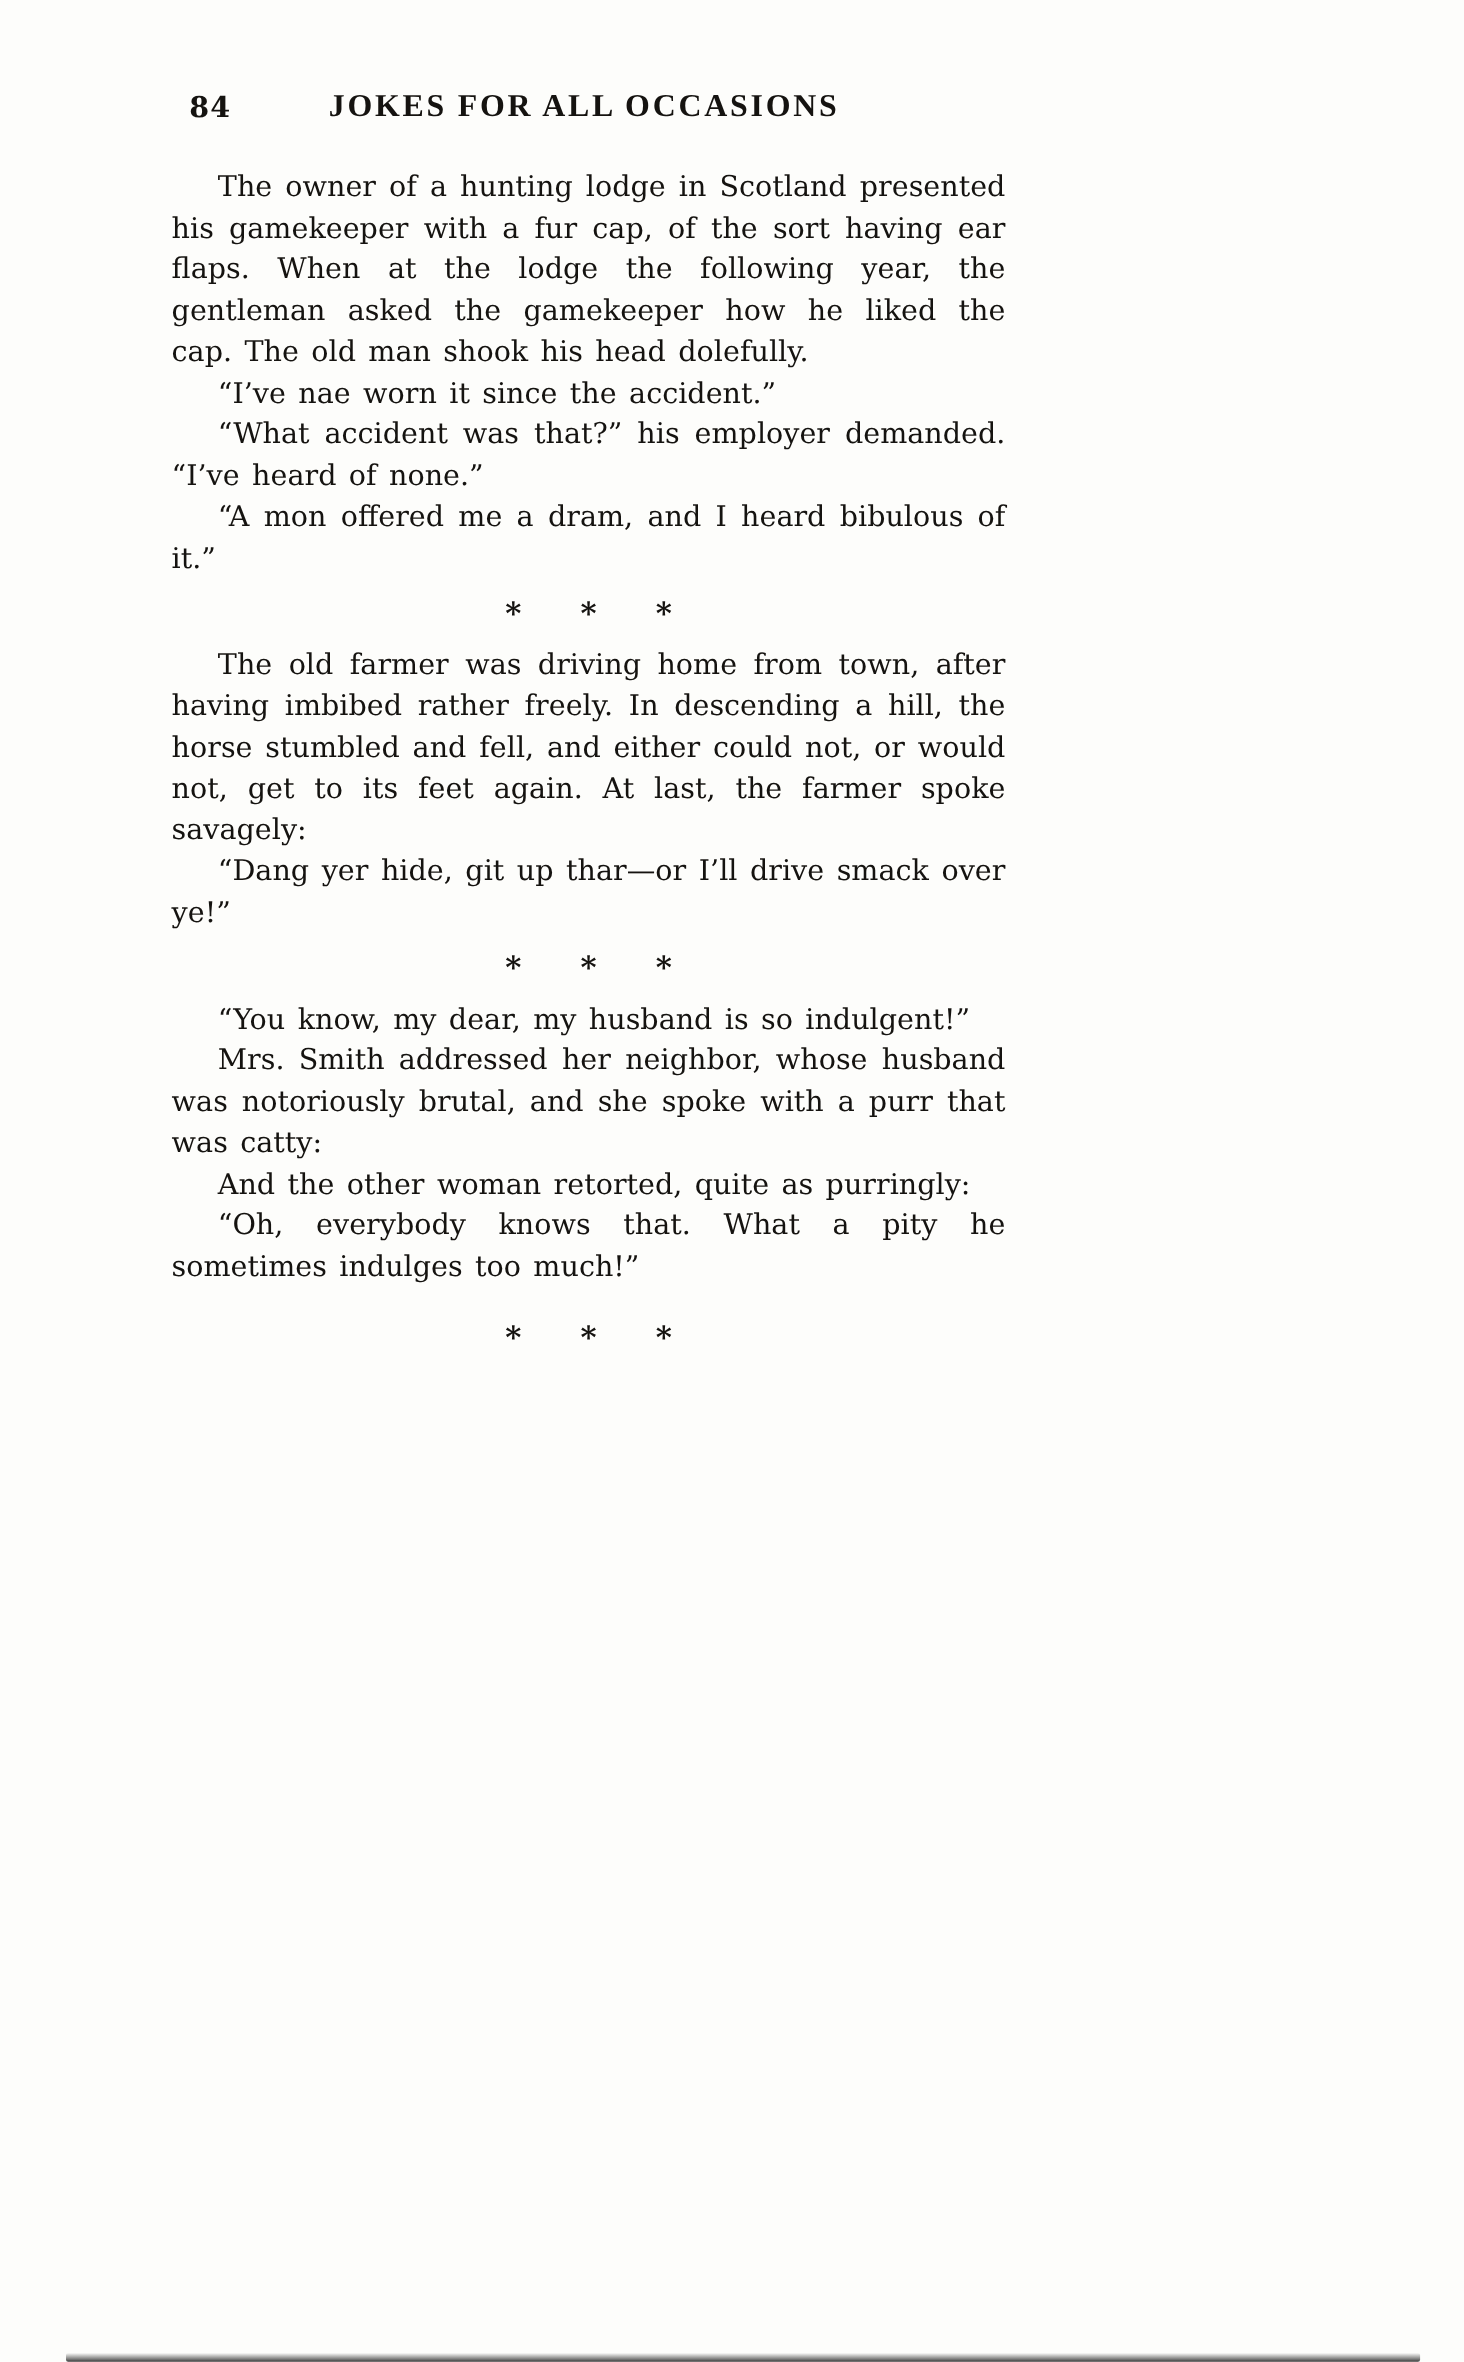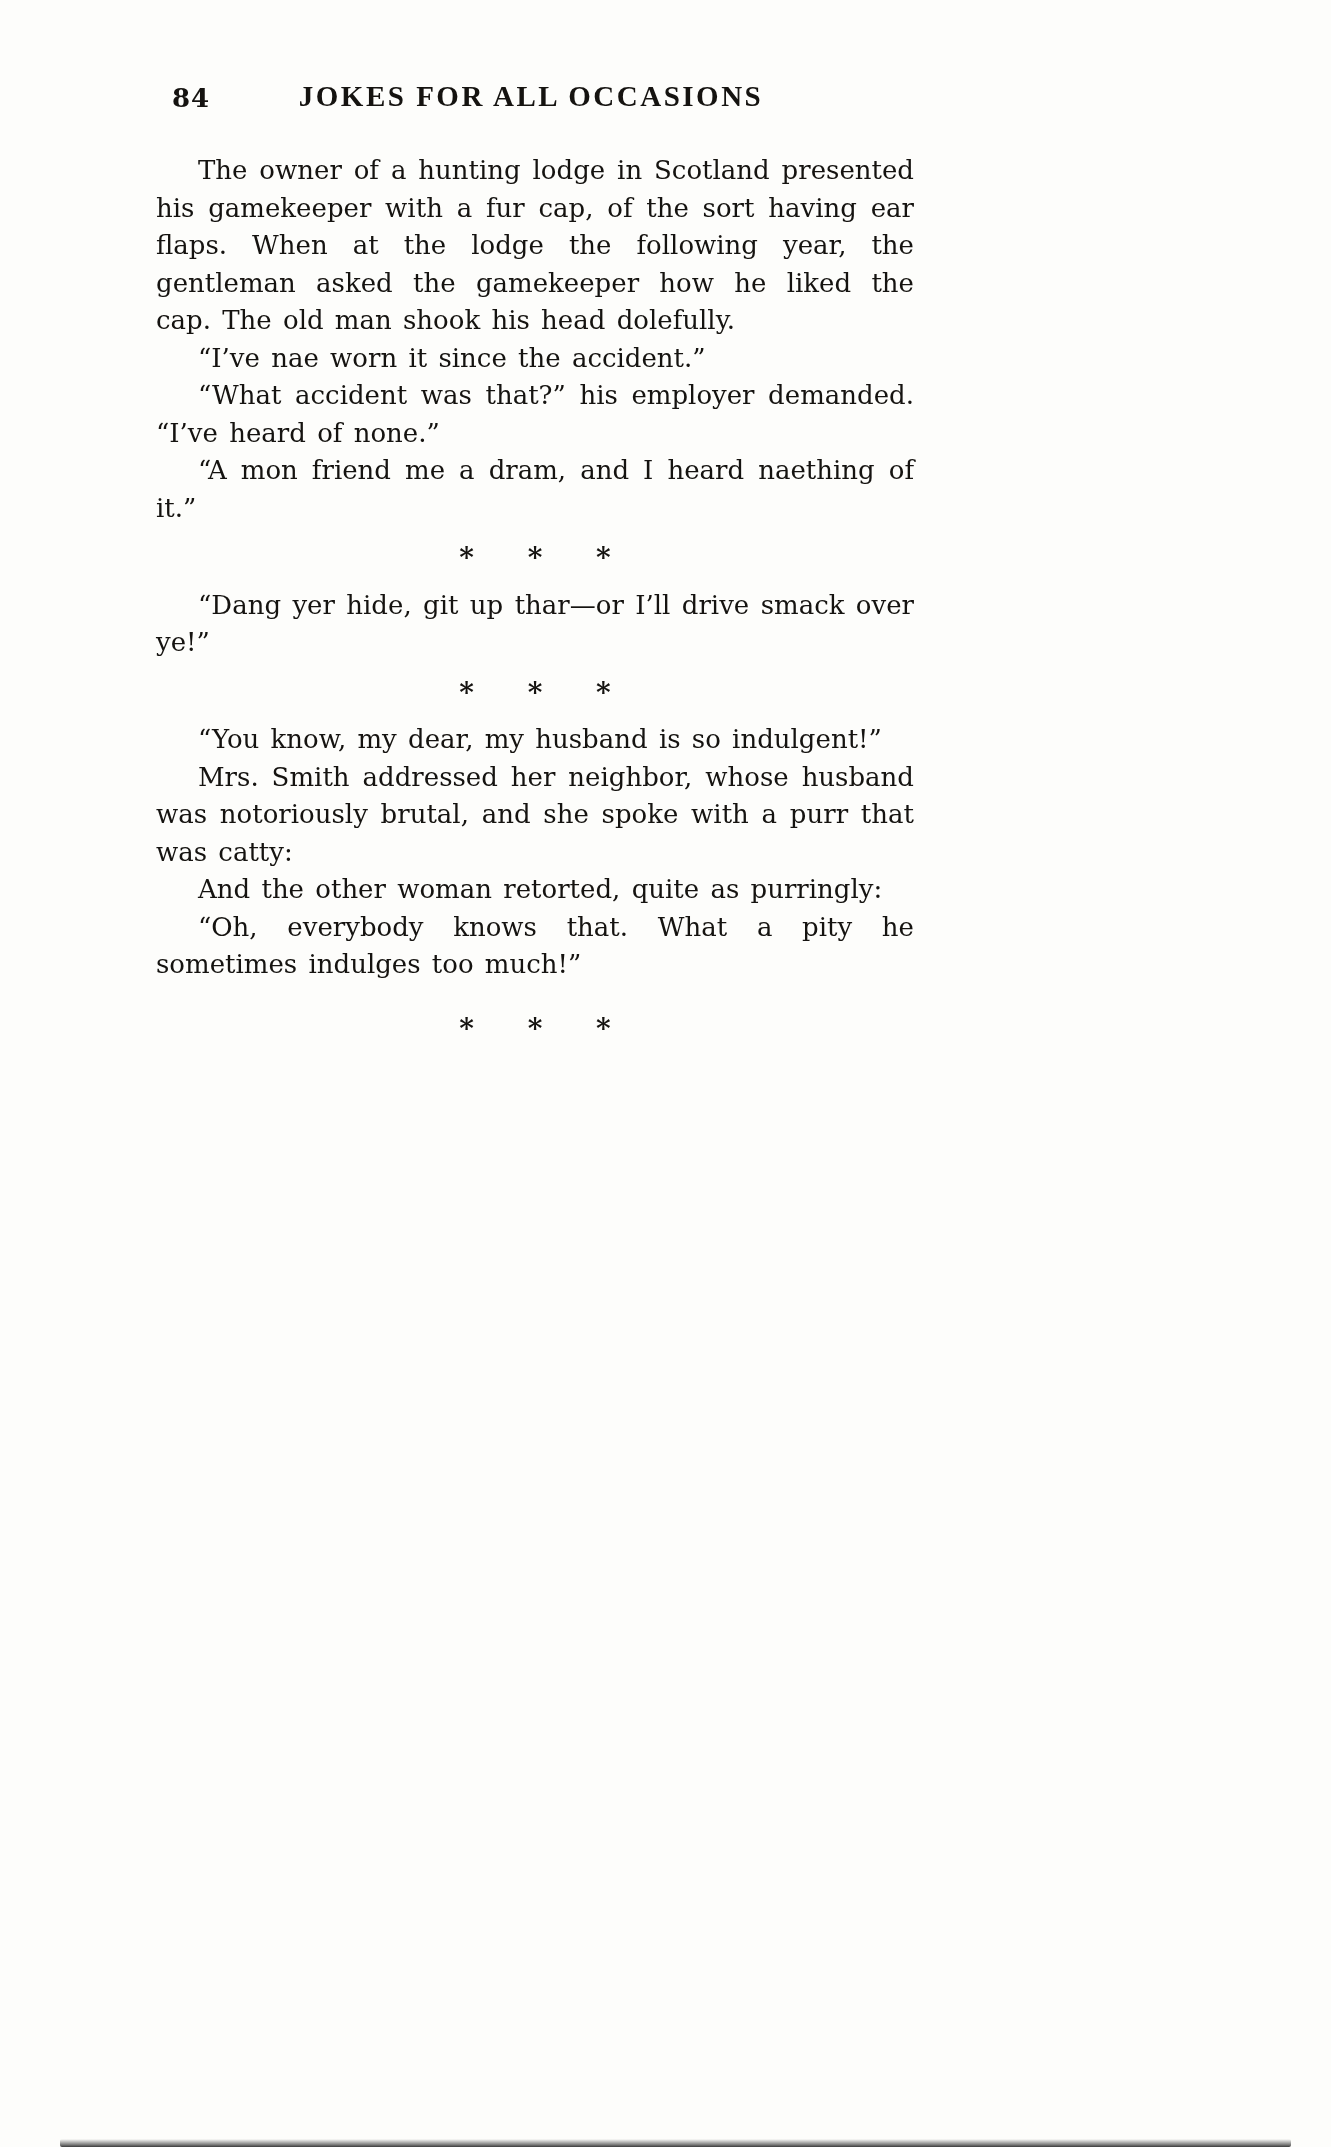--- a/index.html
+++ b/index.html
@@ -100,24 +100,25 @@
   </div>
 
   <div class="content">
 
     <p>The owner of a hunting lodge in Scotland presented his gamekeeper with a fur cap, of the sort having ear flaps. When at the lodge the following year, the gentleman asked the gamekeeper how he liked the cap. The old man shook his head dolefully.</p>
 
     <p>“I’ve nae worn it since the accident.”</p>
 
     <p>“What accident was that?” his employer demanded. “I’ve heard of none.”</p>
 
-    <p>“A mon friend me a dram, and I heard naething of it.”</p>
+    <p>“A mon offered me a dram, and I heard bibulous of it.”</p>
 
     <div class="separator">* * *</div>
 
+    <p>The old farmer was driving home from town, after having imbibed rather freely. In descending a hill, the horse stumbled and fell, and either could not, or would not, get to its feet again. At last, the farmer spoke savagely:</p>
 
     <p>“Dang yer hide, git up thar—or I’ll drive smack over ye!”</p>
 
     <div class="separator">* * *</div>
 
     <p>“You know, my dear, my husband is so indulgent!”</p>
 
     <p>Mrs. Smith addressed her neighbor, whose husband was notoriously brutal, and she spoke with a purr that was catty:</p>
 
     <p>And the other woman retorted, quite as purringly:</p>

